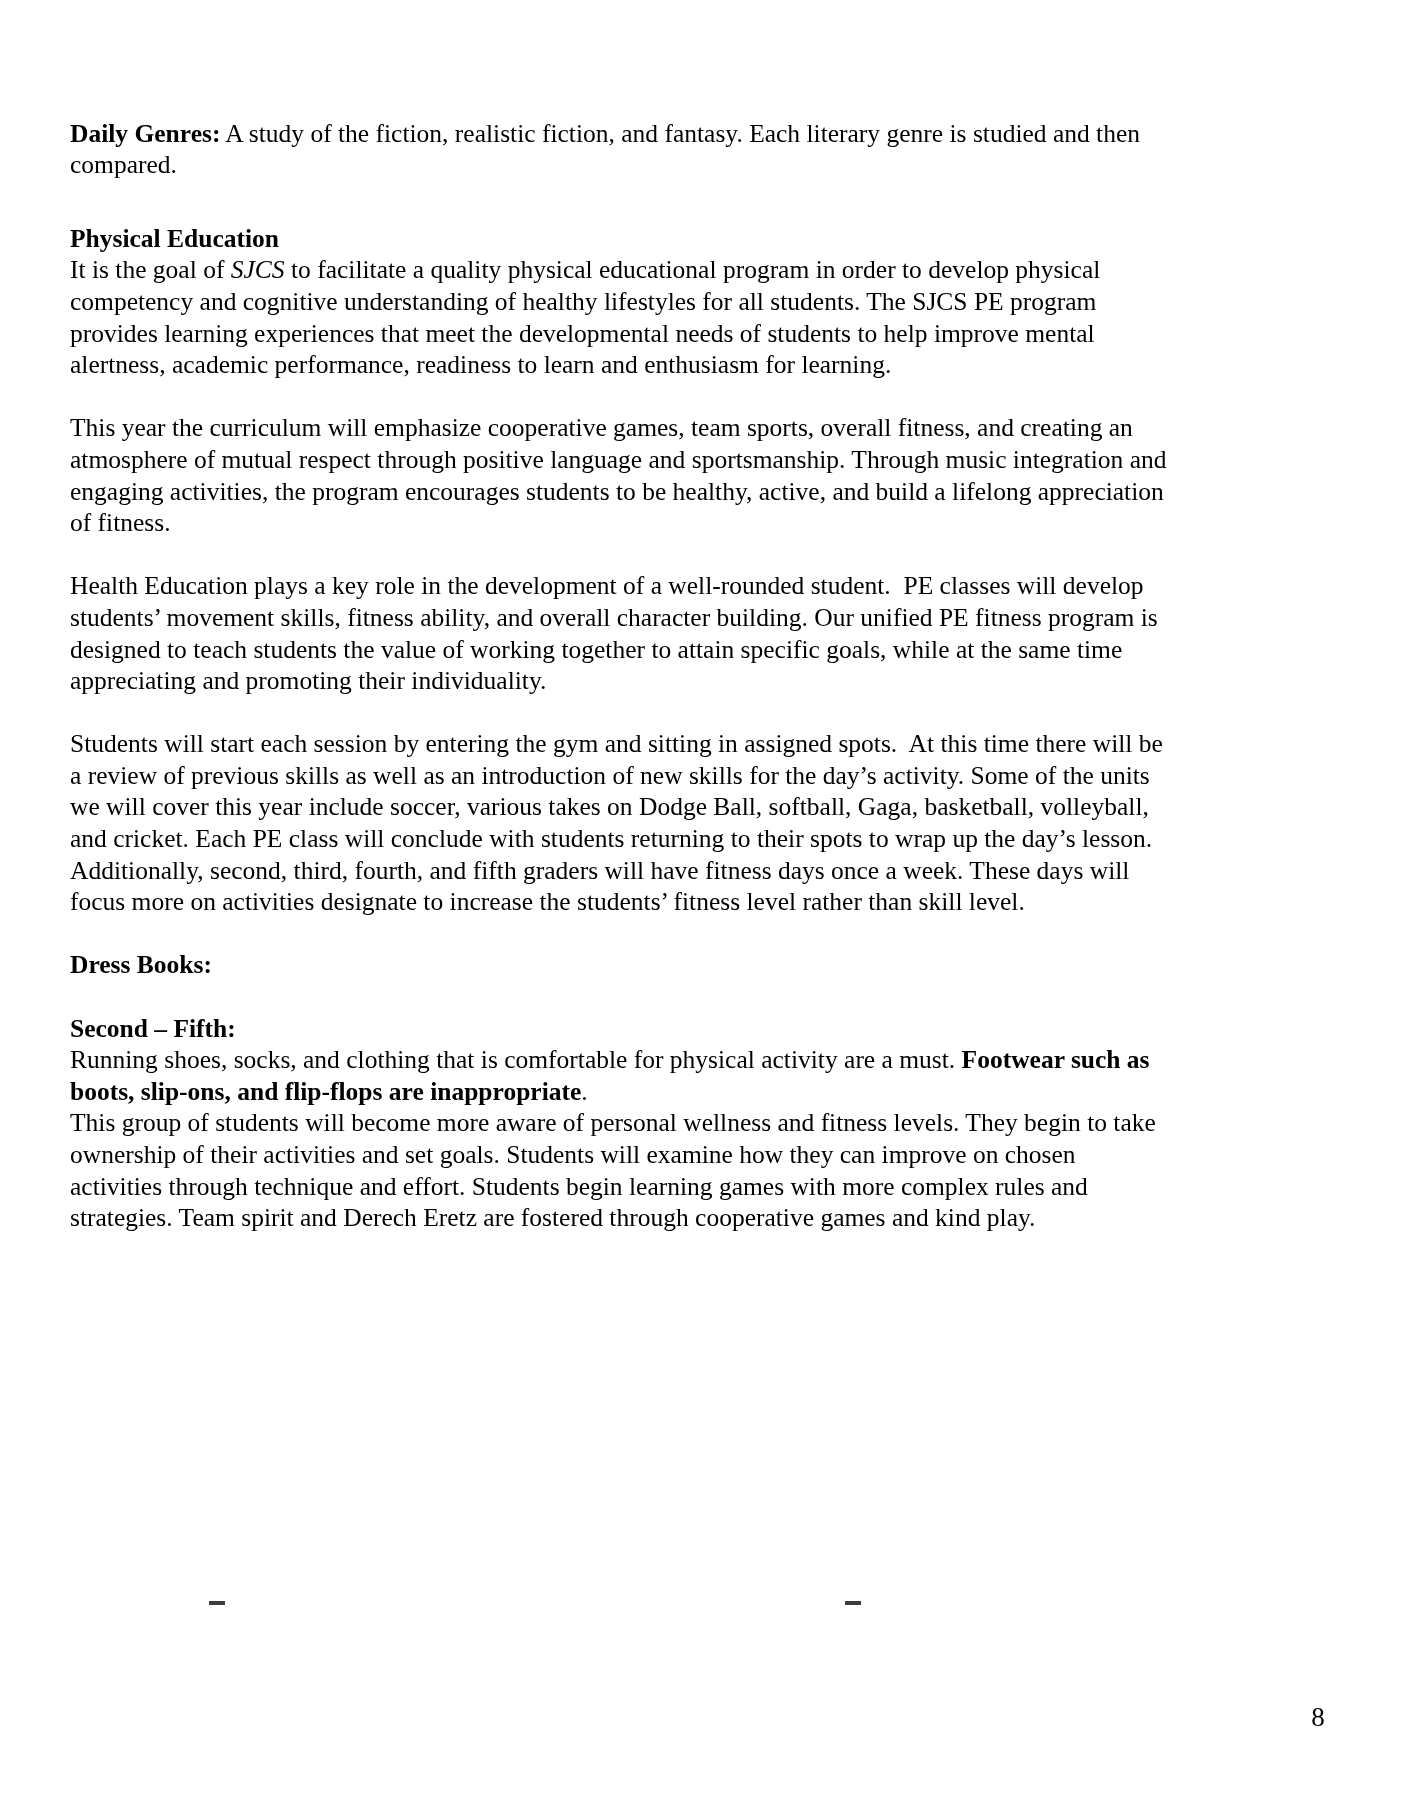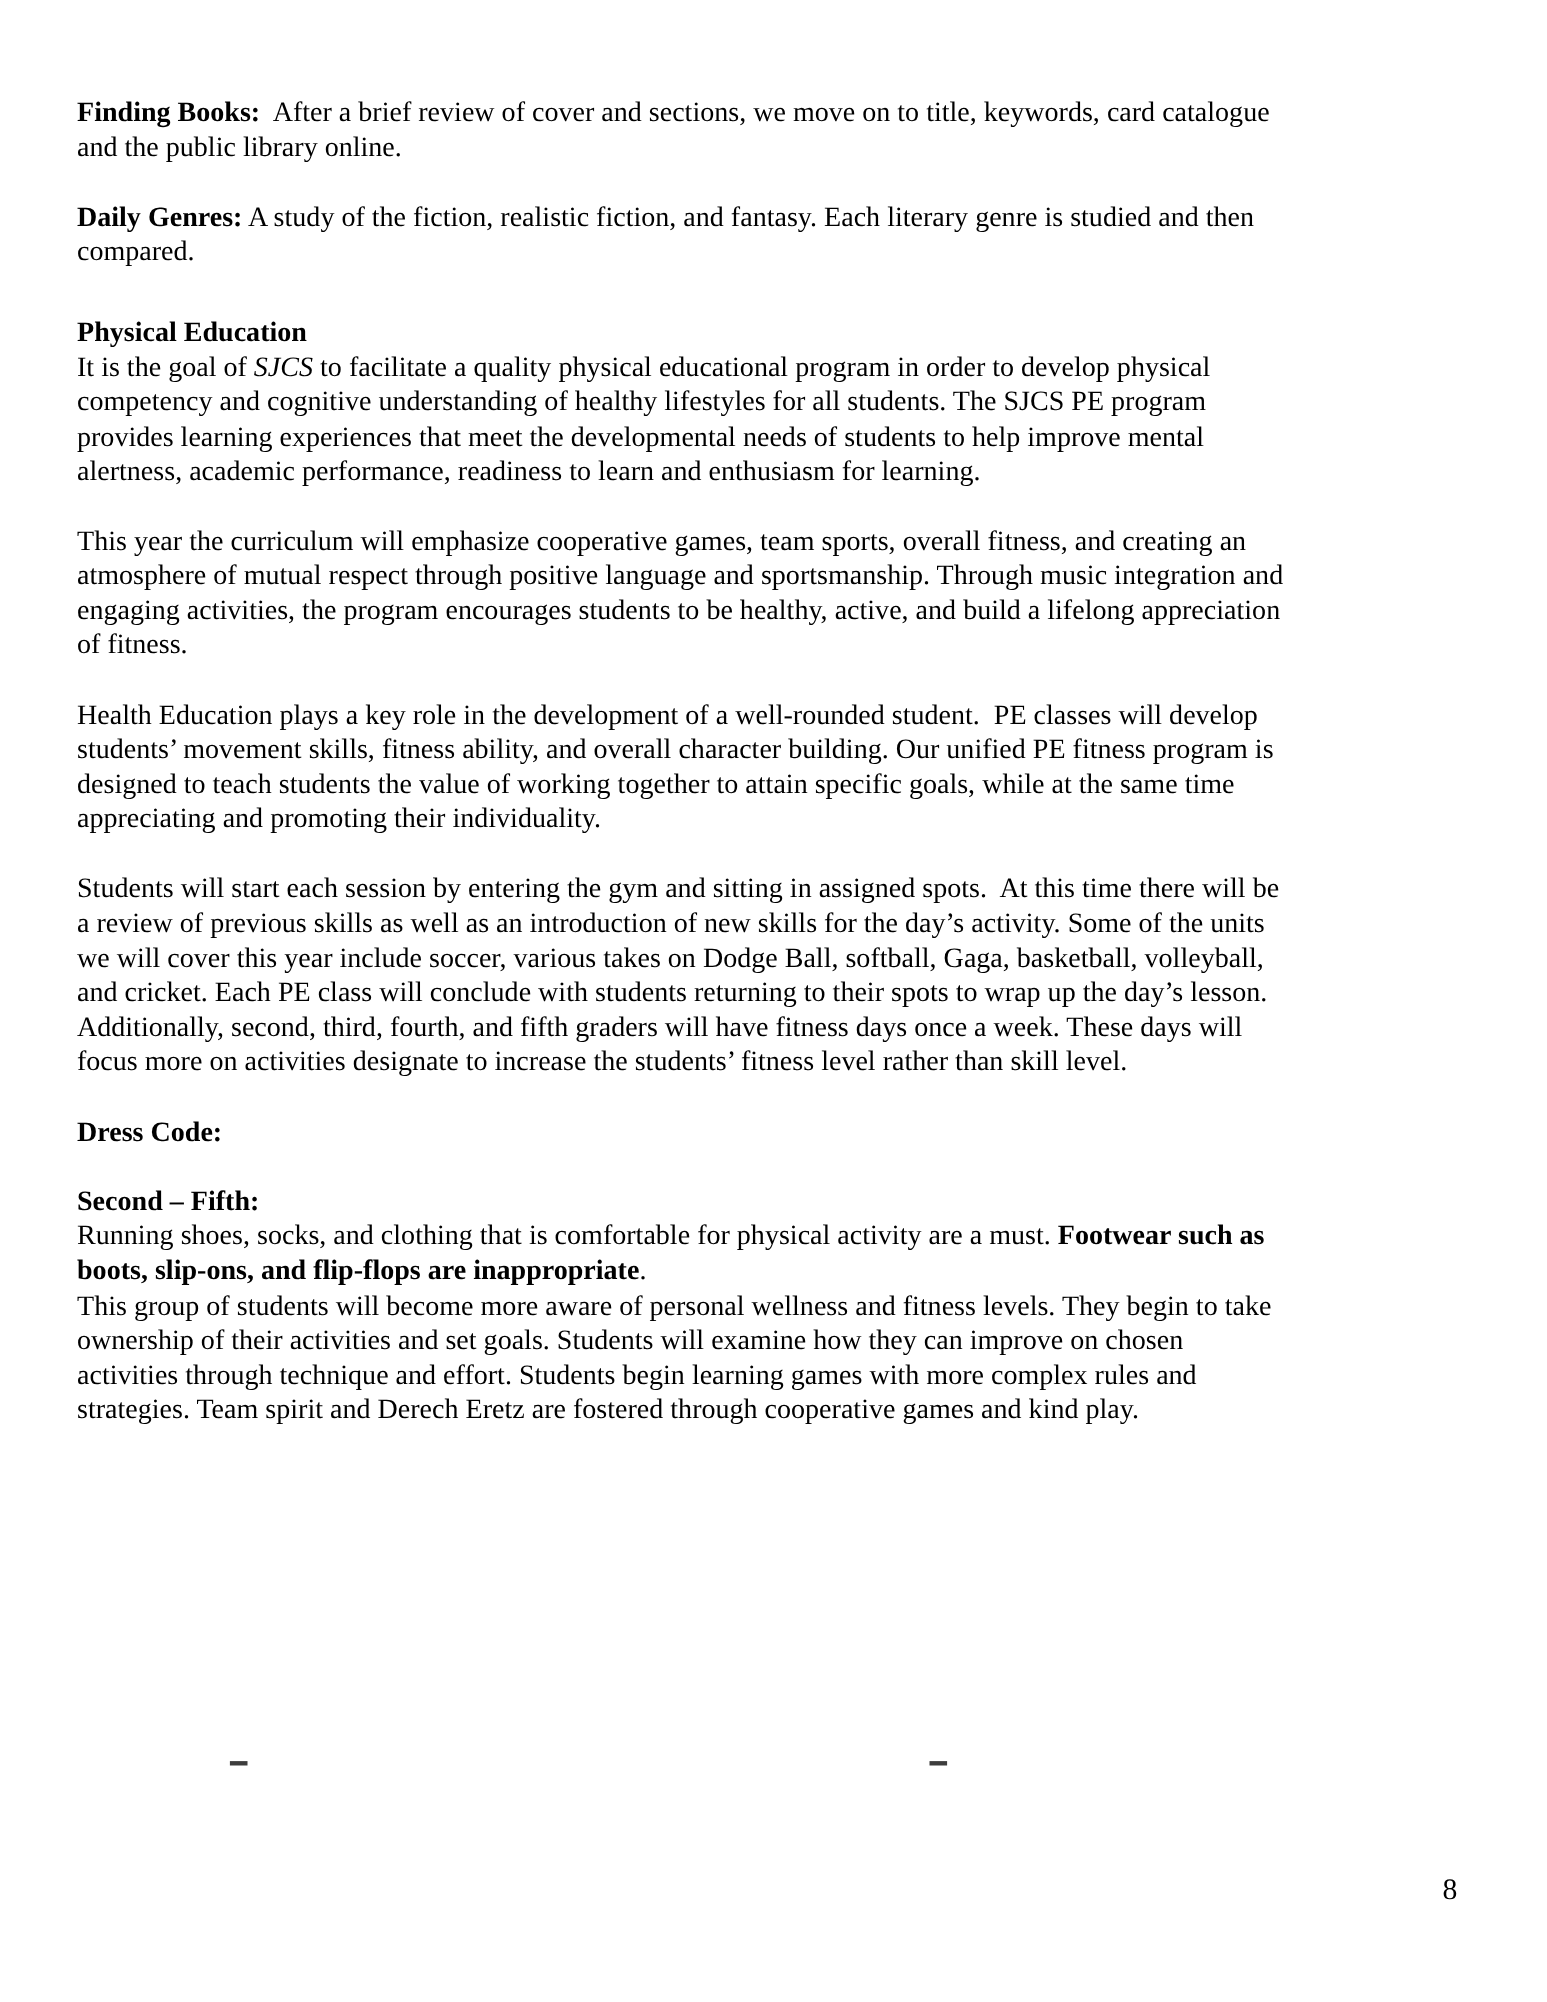--- a/index.html
+++ b/index.html
@@ -44,36 +44,35 @@
     line-height: 32px;
   }
 </style>
 </head>
 <body>
 
 <div class="page">
 
   <div class="content">
 
-    <p class="para"><b class="lead">Finding Books:</b><span>  After a brief review of cover and sections, we move on to title, keywords, card catalogue and the public library online.</span></p>
 
     <p class="para sp1"><b class="lead">Daily Genres:</b><span> A study of the fiction, realistic fiction, and fantasy. Each literary genre is studied and then compared.</span></p>
 
     <p class="para h sp2">Physical Education</p>
 
     <p class="para"><span>It is the goal of </span><i>SJCS</i><span> to facilitate a quality physical educational program in order to develop physical competency and cognitive understanding of healthy lifestyles for all students. The SJCS PE program provides learning experiences that meet the developmental needs of students to help improve mental alertness, academic performance, readiness to learn and enthusiasm for learning.</span></p>
 
     <p class="para sp1">This year the curriculum will emphasize cooperative games, team sports, overall fitness, and creating an atmosphere of mutual respect through positive language and sportsmanship. Through music integration and engaging activities, the program encourages students to be healthy, active, and build a lifelong appreciation of fitness.</p>
 
     <p class="para sp1">Health Education plays a key role in the development of a well-rounded student.  PE classes will develop students’ movement skills, fitness ability, and overall character building. Our unified PE fitness program is designed to teach students the value of working together to attain specific goals, while at the same time appreciating and promoting their individuality.</p>
 
 
     <p class="para sp1">Students will start each session by entering the gym and sitting in assigned spots.  At this time there will be a review of previous skills as well as an introduction of new skills for the day’s activity. Some of the units we will cover this year include soccer, various takes on Dodge Ball, softball, Gaga, basketball, volleyball, and cricket. Each PE class will conclude with students returning to their spots to wrap up the day’s lesson.  Additionally, second, third, fourth, and fifth graders will have fitness days once a week. These days will focus more on activities designate to increase the students’ fitness level rather than skill level.</p>
 
-    <p class="para h sp1">Dress Code:</p>
+    <p class="para h sp1">Dress Books:</p>
 
     <p class="para h sp1">Second – Fifth:</p>
 
     <p class="para"><span>Running shoes, socks, and clothing that is comfortable for physical activity are a must. </span><b>Footwear such as boots, slip-ons, and flip-flops are inappropriate</b><span>.</span></p>
 
     <p class="para">This group of students will become more aware of personal wellness and fitness levels. They begin to take ownership of their activities and set goals. Students will examine how they can improve on chosen activities through technique and effort. Students begin learning games with more complex rules and strategies. Team spirit and Derech Eretz are fostered through cooperative games and kind play.</p>
 
   </div>
 
   <div class="mark mark-1"></div>

